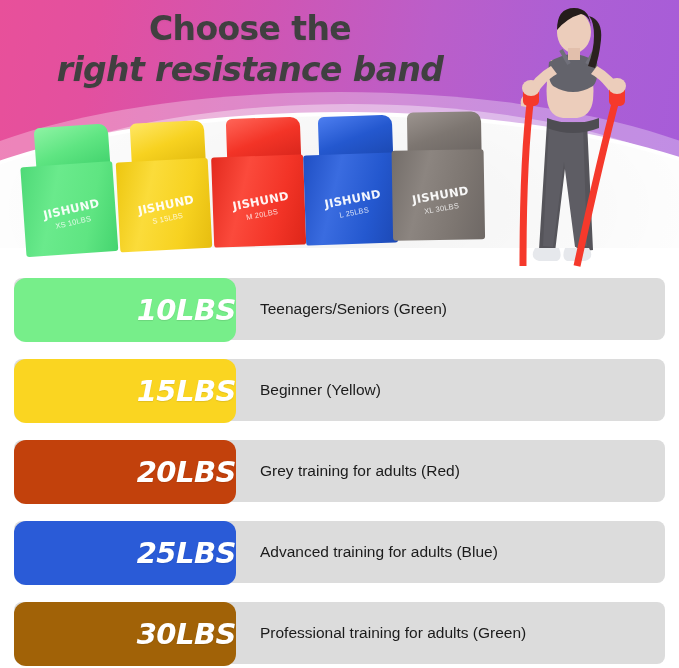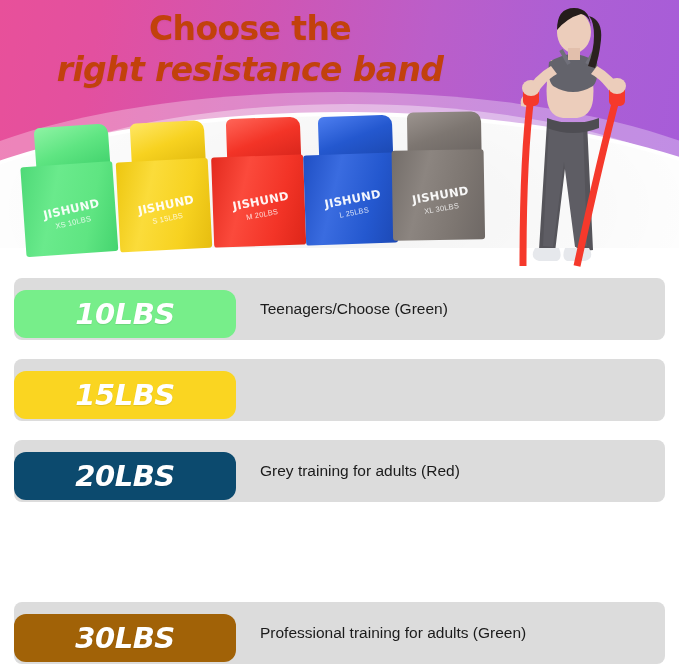--- a/index.html
+++ b/index.html
@@ -87,21 +87,21 @@
     height: 30px;
     background: #ffffff;
   }
 
   .hero-title {
     position: absolute;
     left: 0;
     top: 8px;
     width: 500px;
     text-align: center;
-    color: #c2410c;
+    color: #404040;
     font-family: "DejaVu Sans", sans-serif;
     font-weight: bold;
     font-size: 33px;
     line-height: 1.25;
     letter-spacing: -0.6px;
     z-index: 6;
     text-shadow: 0 1px 2px rgba(0,0,0,0.06);
   }
   .hero-title .l1 { display: block; }
   .hero-title .l2 { display: block; font-style: italic; }
@@ -196,27 +196,26 @@
     left: 0; top: 0;
     width: 651px;
     height: 62px;
     background: #dcdcdc;
     border-radius: 8px;
   }
 
   .row-pill {
     position: relative;
     width: 222px;
-    height: 48px;
+    height: 64px;
     border-radius: 12px;
     display: flex;
     align-items: center;
-    justify-content: center;
+    justify-content: flex-end;
     z-index: 2;
-    margin-top: 12px;
   }
 
   .row-pill-label {
     color: #ffffff;
     font-family: "DejaVu Sans", sans-serif;
     font-weight: bold;
     font-style: italic;
     font-size: 29px;
     letter-spacing: -0.5px;
     text-shadow: 0 1px 1px rgba(0,0,0,0.10);
@@ -337,38 +336,46 @@
     <div class="hero-bottom-white"></div>
   </div>
 
   <div class="rows">
 
     <div class="row" style="top:2px;">
       <div class="row-track"></div>
       <div class="row-pill" style="background:#77ee8a;">
         <span class="row-pill-label">10LBS</span>
       </div>
-      <div class="row-desc">Teenagers/Choose (Green)</div>
+      <div class="row-desc">Teenagers/Seniors (Green)</div>
     </div>
 
     <div class="row" style="top:83px;">
       <div class="row-track"></div>
       <div class="row-pill" style="background:#fad521;">
         <span class="row-pill-label">15LBS</span>
       </div>
+      <div class="row-desc">Beginner (Yellow)</div>
     </div>
 
     <div class="row" style="top:164px;">
       <div class="row-track"></div>
-      <div class="row-pill" style="background:#0c4a6e;">
+      <div class="row-pill" style="background:#c2410c;">
         <span class="row-pill-label">20LBS</span>
       </div>
       <div class="row-desc">Grey training for adults (Red)</div>
     </div>
 
+    <div class="row" style="top:245px;">
+      <div class="row-track"></div>
+      <div class="row-pill" style="background:#2a5bd7;">
+        <span class="row-pill-label">25LBS</span>
+      </div>
+      <div class="row-desc">Advanced training for adults (Blue)</div>
+    </div>
 
     <div class="row" style="top:326px;">
       <div class="row-track"></div>
       <div class="row-pill" style="background:#a16207;">
         <span class="row-pill-label">30LBS</span>
       </div>
       <div class="row-desc">Professional training for adults (Green)</div>
     </div>
 
   </div>

